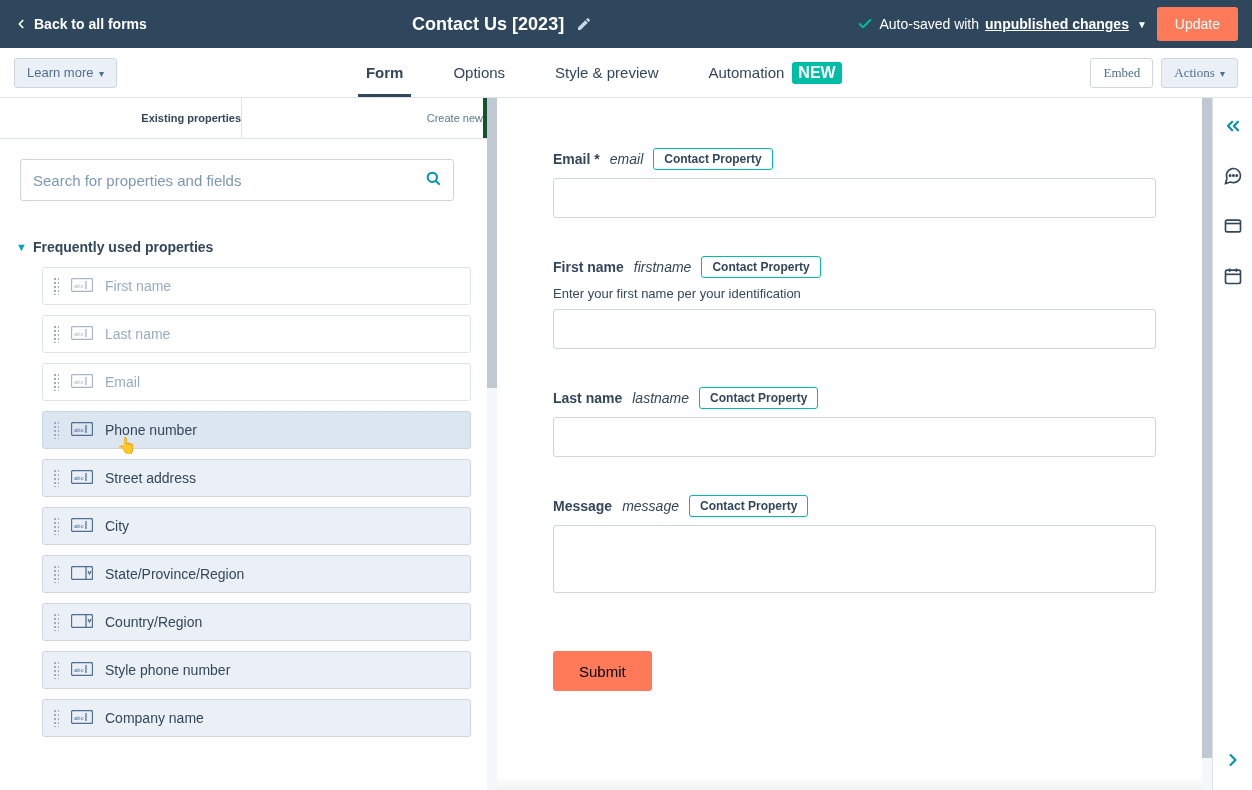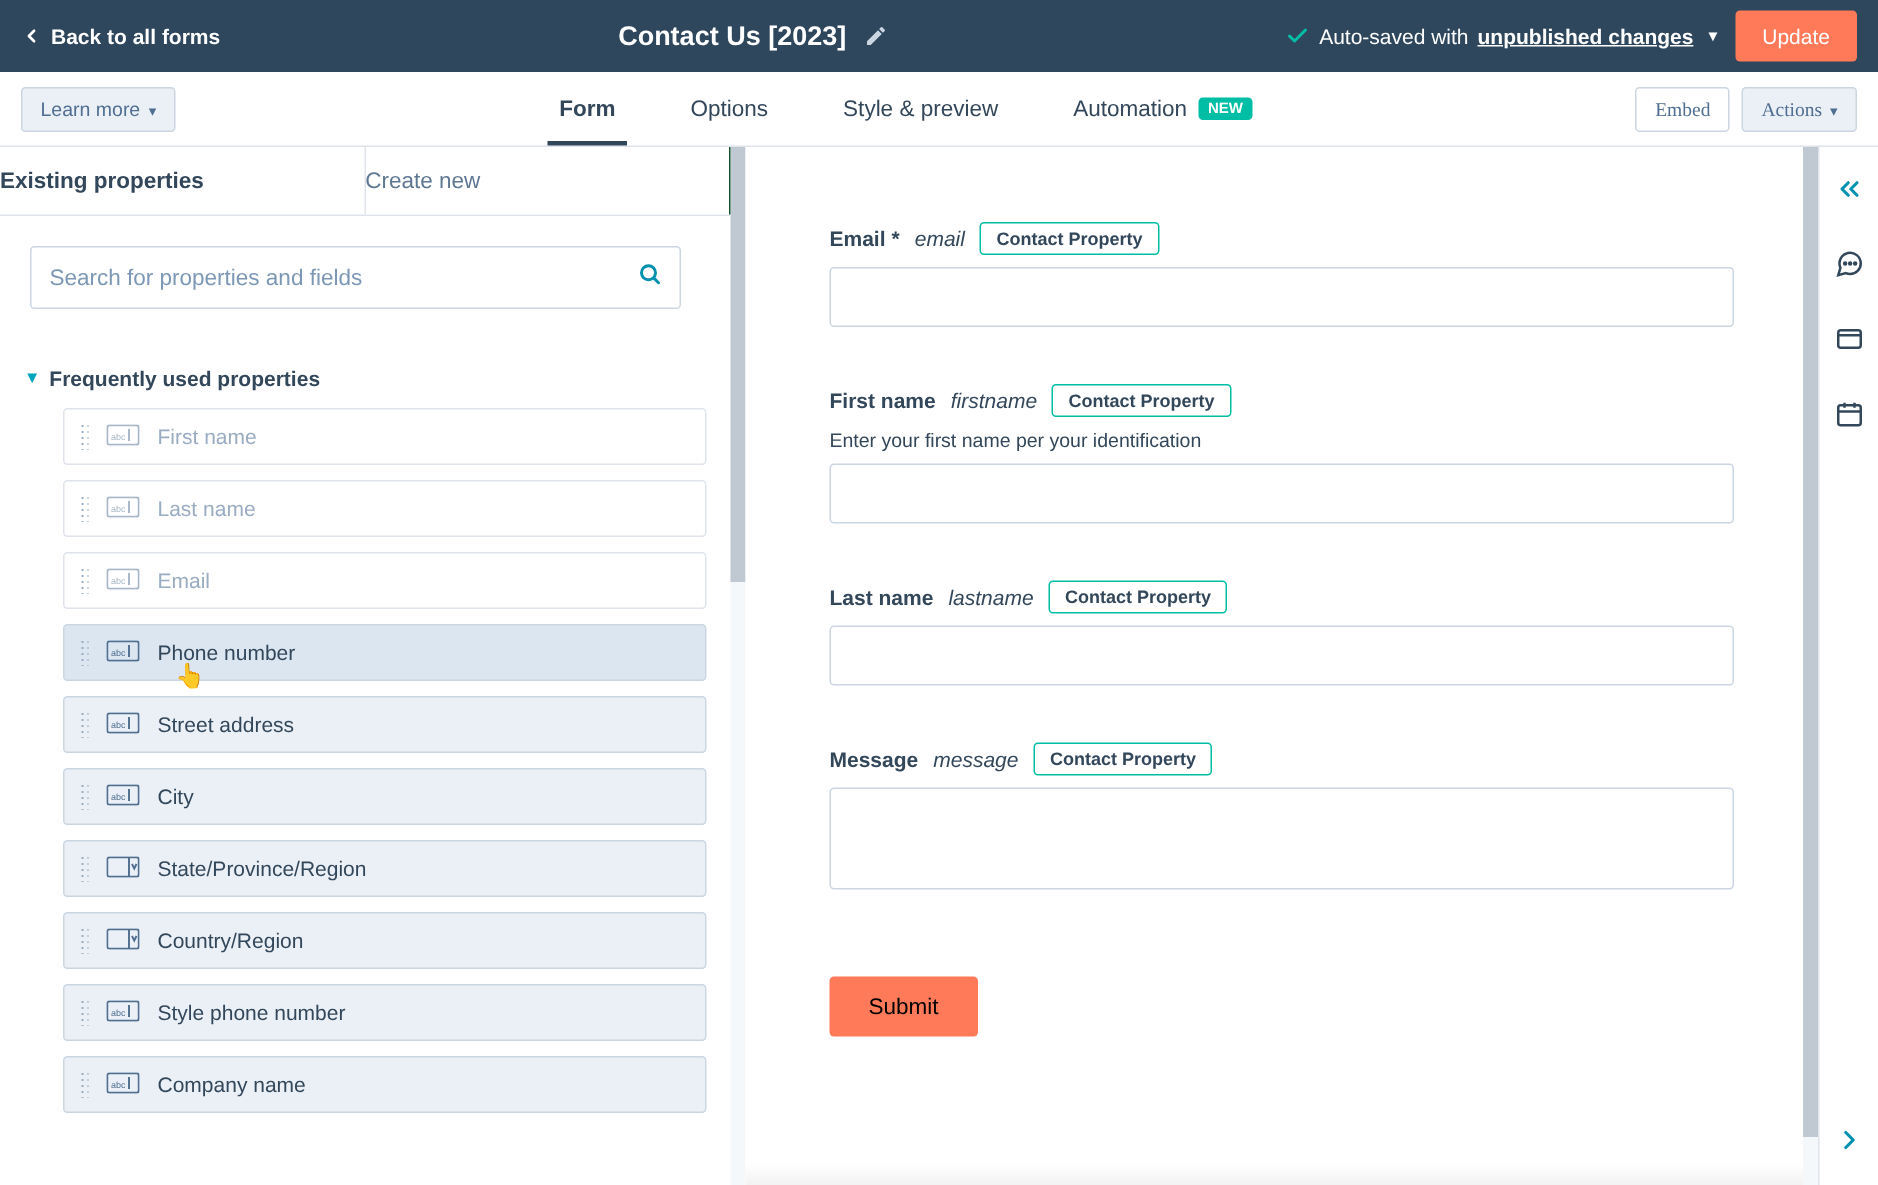--- a/index.html
+++ b/index.html
@@ -18,40 +18,40 @@
   .caret-down-sm { font-size: 10px; margin-left: 2px; }
   .btn-update { background: #ff7a59; color: #fff; border: none; border-radius: 3px; height: 34px; padding: 0 18px; font-size: 14px; font-weight: 500; cursor: pointer; }
 
   
   .sec-toolbar { border-bottom: 1px solid #dfe3eb; height: 50px; display: flex; align-items: center; padding: 0 14px; }
   .learn-more-btn { background: #eaf0f6; border: 1px solid #cbd6e2; color: #506e91; border-radius: 3px; height: 30px; padding: 0 12px; font-size: 13px; cursor: pointer; }
   .main-tabs { flex: 1; display: flex; justify-content: center; gap: 50px; height: 100%; align-items: stretch; }
   .main-tab { display: flex; align-items: center; font-size: 15px; color: #33475b; position: relative; cursor: pointer; }
   .main-tab.active { font-weight: 700; }
   .main-tab.active::after { content: ""; position: absolute; bottom: 0; left: -8px; right: -8px; height: 3px; background: #33475b; }
-  .new-badge { background: #00bda5; color: #fff; font-size: 10px; font-weight: 700; border-radius: 3px; padding: 2px 6px; margin-left: 8px; }
+  .new-badge { background: #00bda5; color: #fff; font-size: 16px; font-weight: 700; border-radius: 3px; padding: 2px 6px; margin-left: 8px; }
   .right-actions { display: flex; gap: 8px; }
   .ghost-btn { background: #fff; border: 1px solid #cbd6e2; color: #506e91; border-radius: 3px; height: 30px; padding: 0 12px; font-size: 13px; cursor: pointer; font-family: Liberation Serif, serif; }
   .ghost-btn.primary-ghost { background: #eaf0f6; }
 
   
   .body-area { display: flex; height: calc(790px - 48px - 50px); }
   .left-panel { width: 487px; border-right: none; position: relative; display: flex; flex-direction: column; }
   .left-scroll-track { width: 10px; background: #f5f8fa; }
   .left-scroll-thumb { width: 10px; background: #c0c8d2; height: 290px; }
   .canvas-wrap { flex: 1; position: relative; overflow: hidden; background: #fff; border-left: none; }
   .canvas-inner { padding: 50px 56px 30px 56px; }
   .right-rail { width: 40px; border-left: 1px solid #dfe3eb; display: flex; flex-direction: column; align-items: center; padding-top: 18px; gap: 30px; color: #33475b; }
   .right-rail .rail-icon { width: 20px; height: 20px; cursor: pointer; }
   .right-rail .rail-expand { margin-top: auto; margin-bottom: 20px; cursor: pointer; }
 
   
   .prop-tabs { display: flex; border-bottom: 1px solid #dfe3eb; }
-  .prop-tab { flex: 1; text-align: left; padding: 14px 0; font-size: 15px; cursor: pointer; color: #33475b; }
-  .prop-tab.inactive { border-left: 1px solid #dfe3eb; border-right: 1px solid #14532d; background: #fff; color: #5e7893; }
+  .prop-tab { flex: 1; text-align: right; padding: 14px 0; font-size: 11px; cursor: pointer; color: #33475b; }
+  .prop-tab.inactive { border-left: 1px solid #dfe3eb; border-right: 4px solid #14532d; background: #fff; color: #5e7893; }
   .prop-tab.active { font-weight: 700; }
 
   .search-box { margin: 20px; position: relative; }
   .search-box input { width: 434px; height: 42px; border: 1px solid #cbd6e2; border-radius: 3px; padding: 0 42px 0 12px; font-size: 15px; color: #33475b; }
   .search-box input::placeholder { color: #7c98b6; }
   .search-box .search-icon { position: absolute; right: 26px; top: 50%; transform: translateY(-50%); color: #0091ae; font-size: 16px; }
 
   .section-header { display: flex; align-items: center; gap: 6px; padding: 18px 16px 12px 16px; font-weight: 700; font-size: 14px; color: #33475b; cursor: pointer; }
   .section-header .chev { color: #00a4bd; font-size: 11px; }
 

